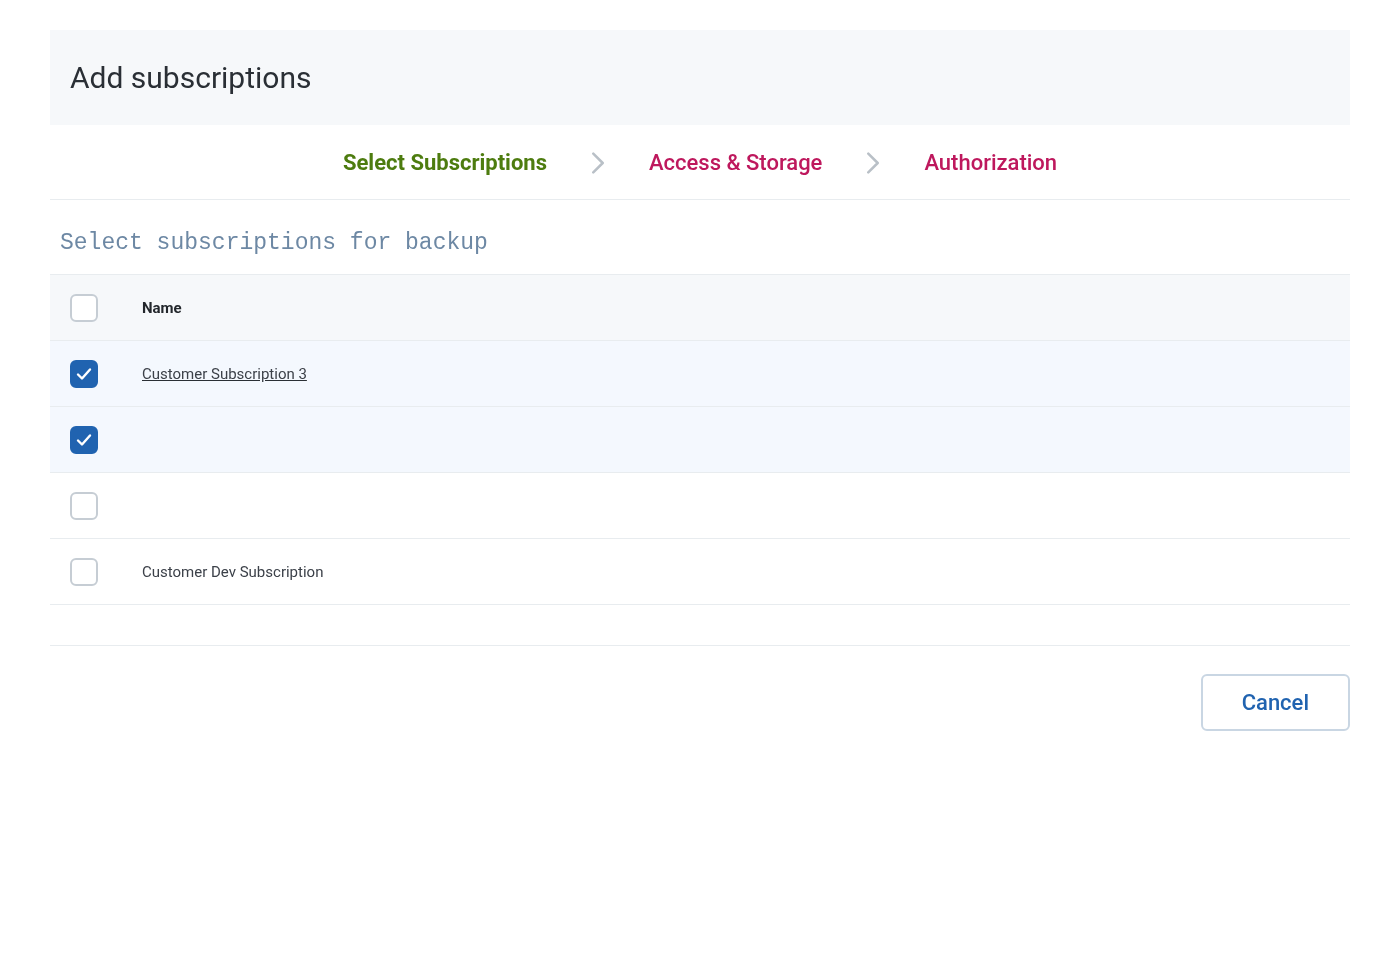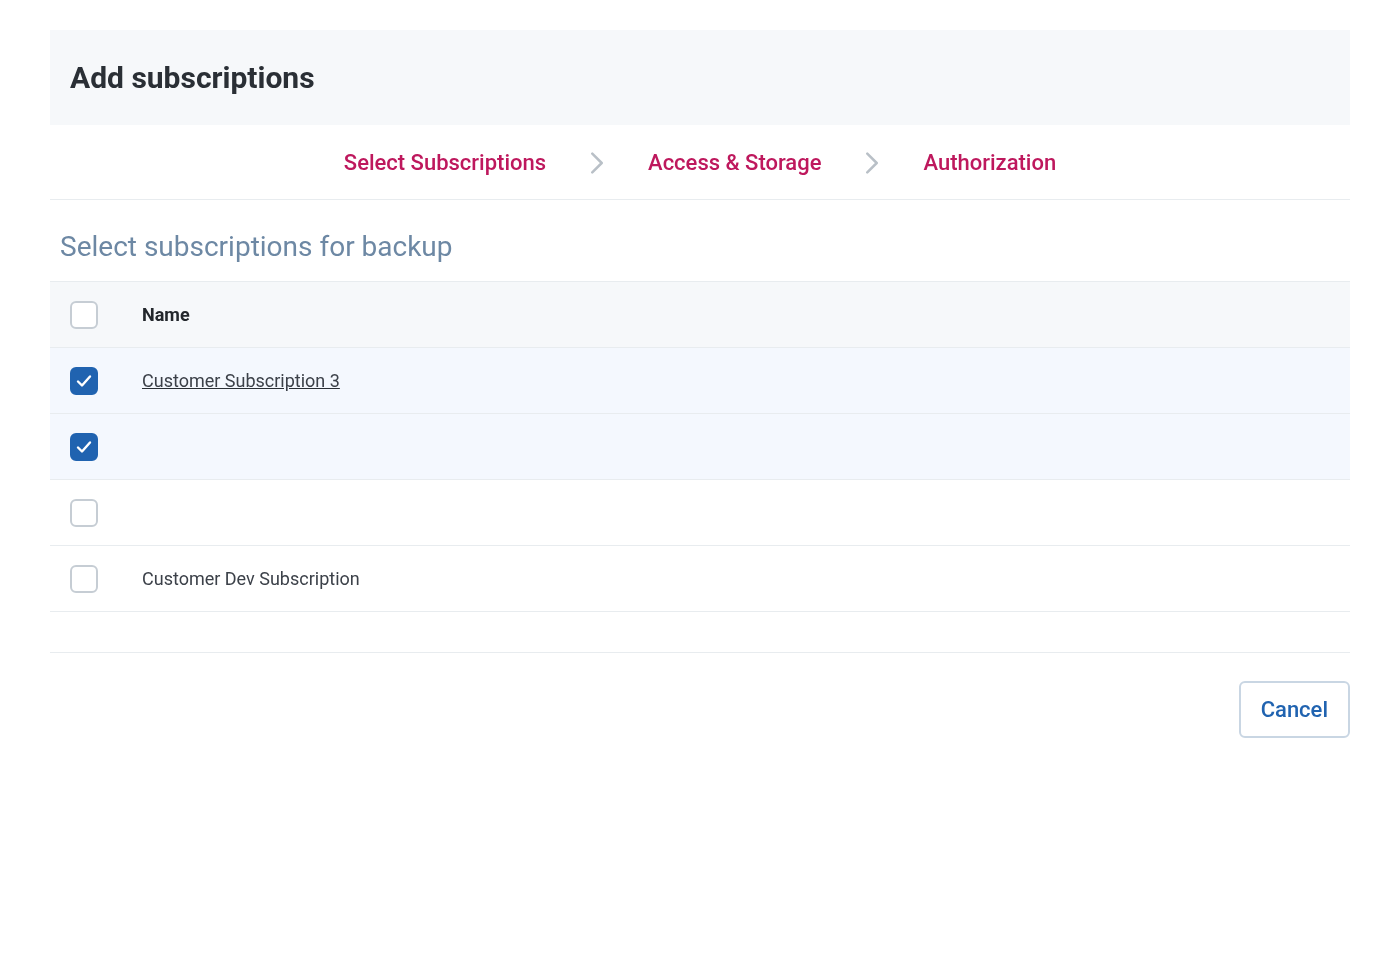--- a/index.html
+++ b/index.html
@@ -13,51 +13,53 @@
     width: 1400px;
     padding: 30px 50px 40px 50px;
   }
   .header {
     background: #f6f8fa;
     padding: 30px 20px 30px 20px;
     border-bottom: 1px solid #ffffff;
   }
   .header h1 {
     font-size: 30px;
-    font-weight: 700;
+    font-weight: 400;
     color: #2a2f35;
   }
   .steps {
     display: flex;
     align-items: center;
     justify-content: center;
     gap: 44px;
     padding: 24px 0;
     border-bottom: 1px solid #e8ecef;
     position: relative;
   }
   .step {
     font-size: 22px;
     font-weight: 500;
     color: #be185d;
   }
   .step.active {
-    color: #be185d;
+    color: #4d7c0f;
+    font-weight: bold;
   }
   .chev {
     color: #b9c0c7;
     display: inline-flex;
     align-items: center;
   }
   .chev svg { width: 14px; height: 22px; }
   .section-label {
     padding: 30px 10px 18px 10px;
-    font-size: 28px;
+    font-size: 23px;
     color: #6d88a4;
     font-weight: 400;
+    font-family: Liberation Mono, monospace;
   }
   .table {
     width: 100%;
     border-top: 1px solid #e8ecef;
   }
   .row {
     display: flex;
     align-items: center;
     gap: 44px;
     padding: 18px 20px;
@@ -85,38 +87,38 @@
     background: #2063b0;
     border-color: #2063b0;
   }
   .row .checkbox svg {
     width: 16px; height: 16px;
     stroke: #fff;
     display: none;
   }
   .row .checkbox.checked svg { display: block; }
   .row .cell-name {
-    font-size: 18px;
+    font-size: 15px;
     color: #3c4149;
   }
   .row.header-row .cell-name {
     font-weight: 700;
     color: #23272c;
   }
   .footer {
     margin-top: 40px;
     border-top: 1px solid #e8ecef;
     padding-top: 28px;
     display: flex;
     justify-content: flex-end;
     gap: 28px;
   }
   .btn {
     font-size: 22px;
-    padding: 14px 20px;
+    padding: 14px 39px;
     border-radius: 6px;
     cursor: pointer;
     font-weight: 500;
     min-width: 98px;
     text-align: center;
   }
   .btn.secondary {
     background: #fff;
     border: 2px solid #c9d6e3;
     color: #2063b0;

